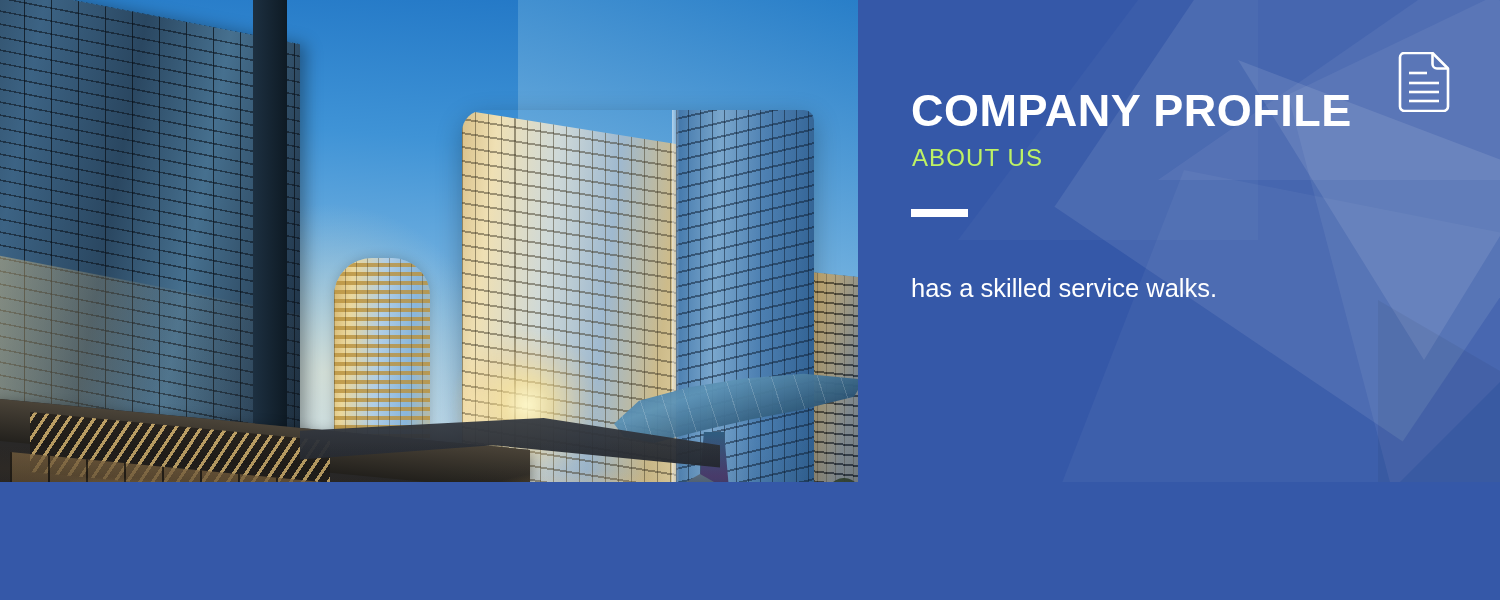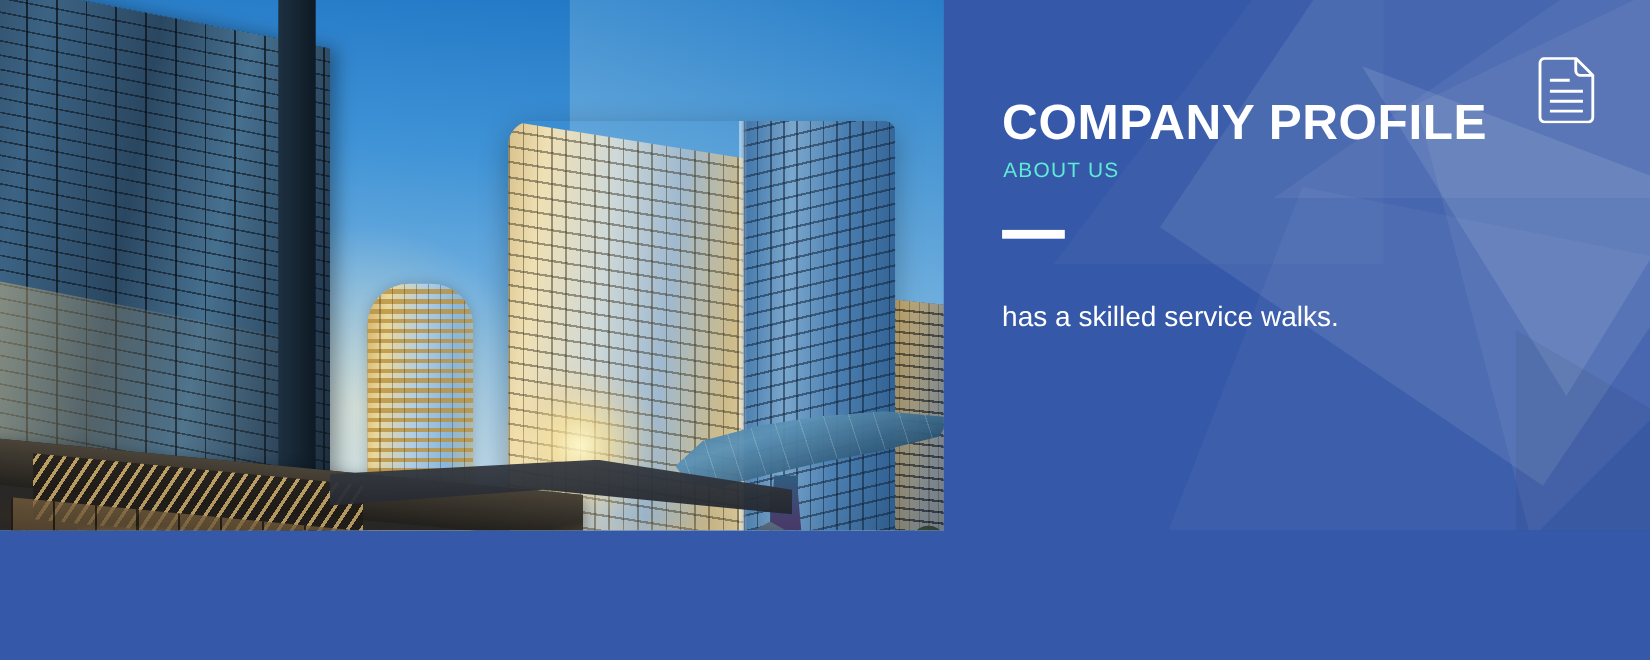--- a/index.html
+++ b/index.html
@@ -162,22 +162,22 @@
        clip-path:polygon(0% 24%,100% 0%,100% 70%,40% 100%);}
   .sh6{left:520px;top:300px;width:220px;height:320px;background:rgba(0,0,0,.05);
        clip-path:polygon(0% 0%,100% 40%,100% 100%,0% 100%);}
   .sh7{left:100px;top:0px;width:300px;height:240px;background:rgba(255,255,255,.03);
        clip-path:polygon(60% 0%,100% 0%,100% 100%,0% 100%);}
 
   .doc-icon{position:absolute;left:538px;top:52px;width:56px;height:60px;}
 
   .title{position:absolute;left:53px;top:88px;color:#ffffff;
     font-size:45px;font-weight:bold;letter-spacing:.5px;line-height:1;white-space:nowrap;}
-  .subtitle{position:absolute;left:54px;top:146px;color:#5eead4;
-    font-size:19px;font-weight:normal;letter-spacing:1.1px;line-height:1;white-space:nowrap;}
+  .subtitle{position:absolute;left:54px;top:146px;color:#bef264;
+    font-size:24px;font-weight:normal;letter-spacing:1.1px;line-height:1;white-space:nowrap;}
   .divider{position:absolute;left:53px;top:209px;width:57px;height:8px;background:#ffffff;}
   .body-copy{position:absolute;left:53px;top:266px;width:534px;color:#ffffff;
     font-size:25.5px;line-height:45px;text-align:justify;font-weight:normal;
     -webkit-hyphens:auto;hyphens:auto;}
   .body-copy .last{display:block;text-align:left;}
 </style>
 </head>
 <body>
 
 <div id="page">

